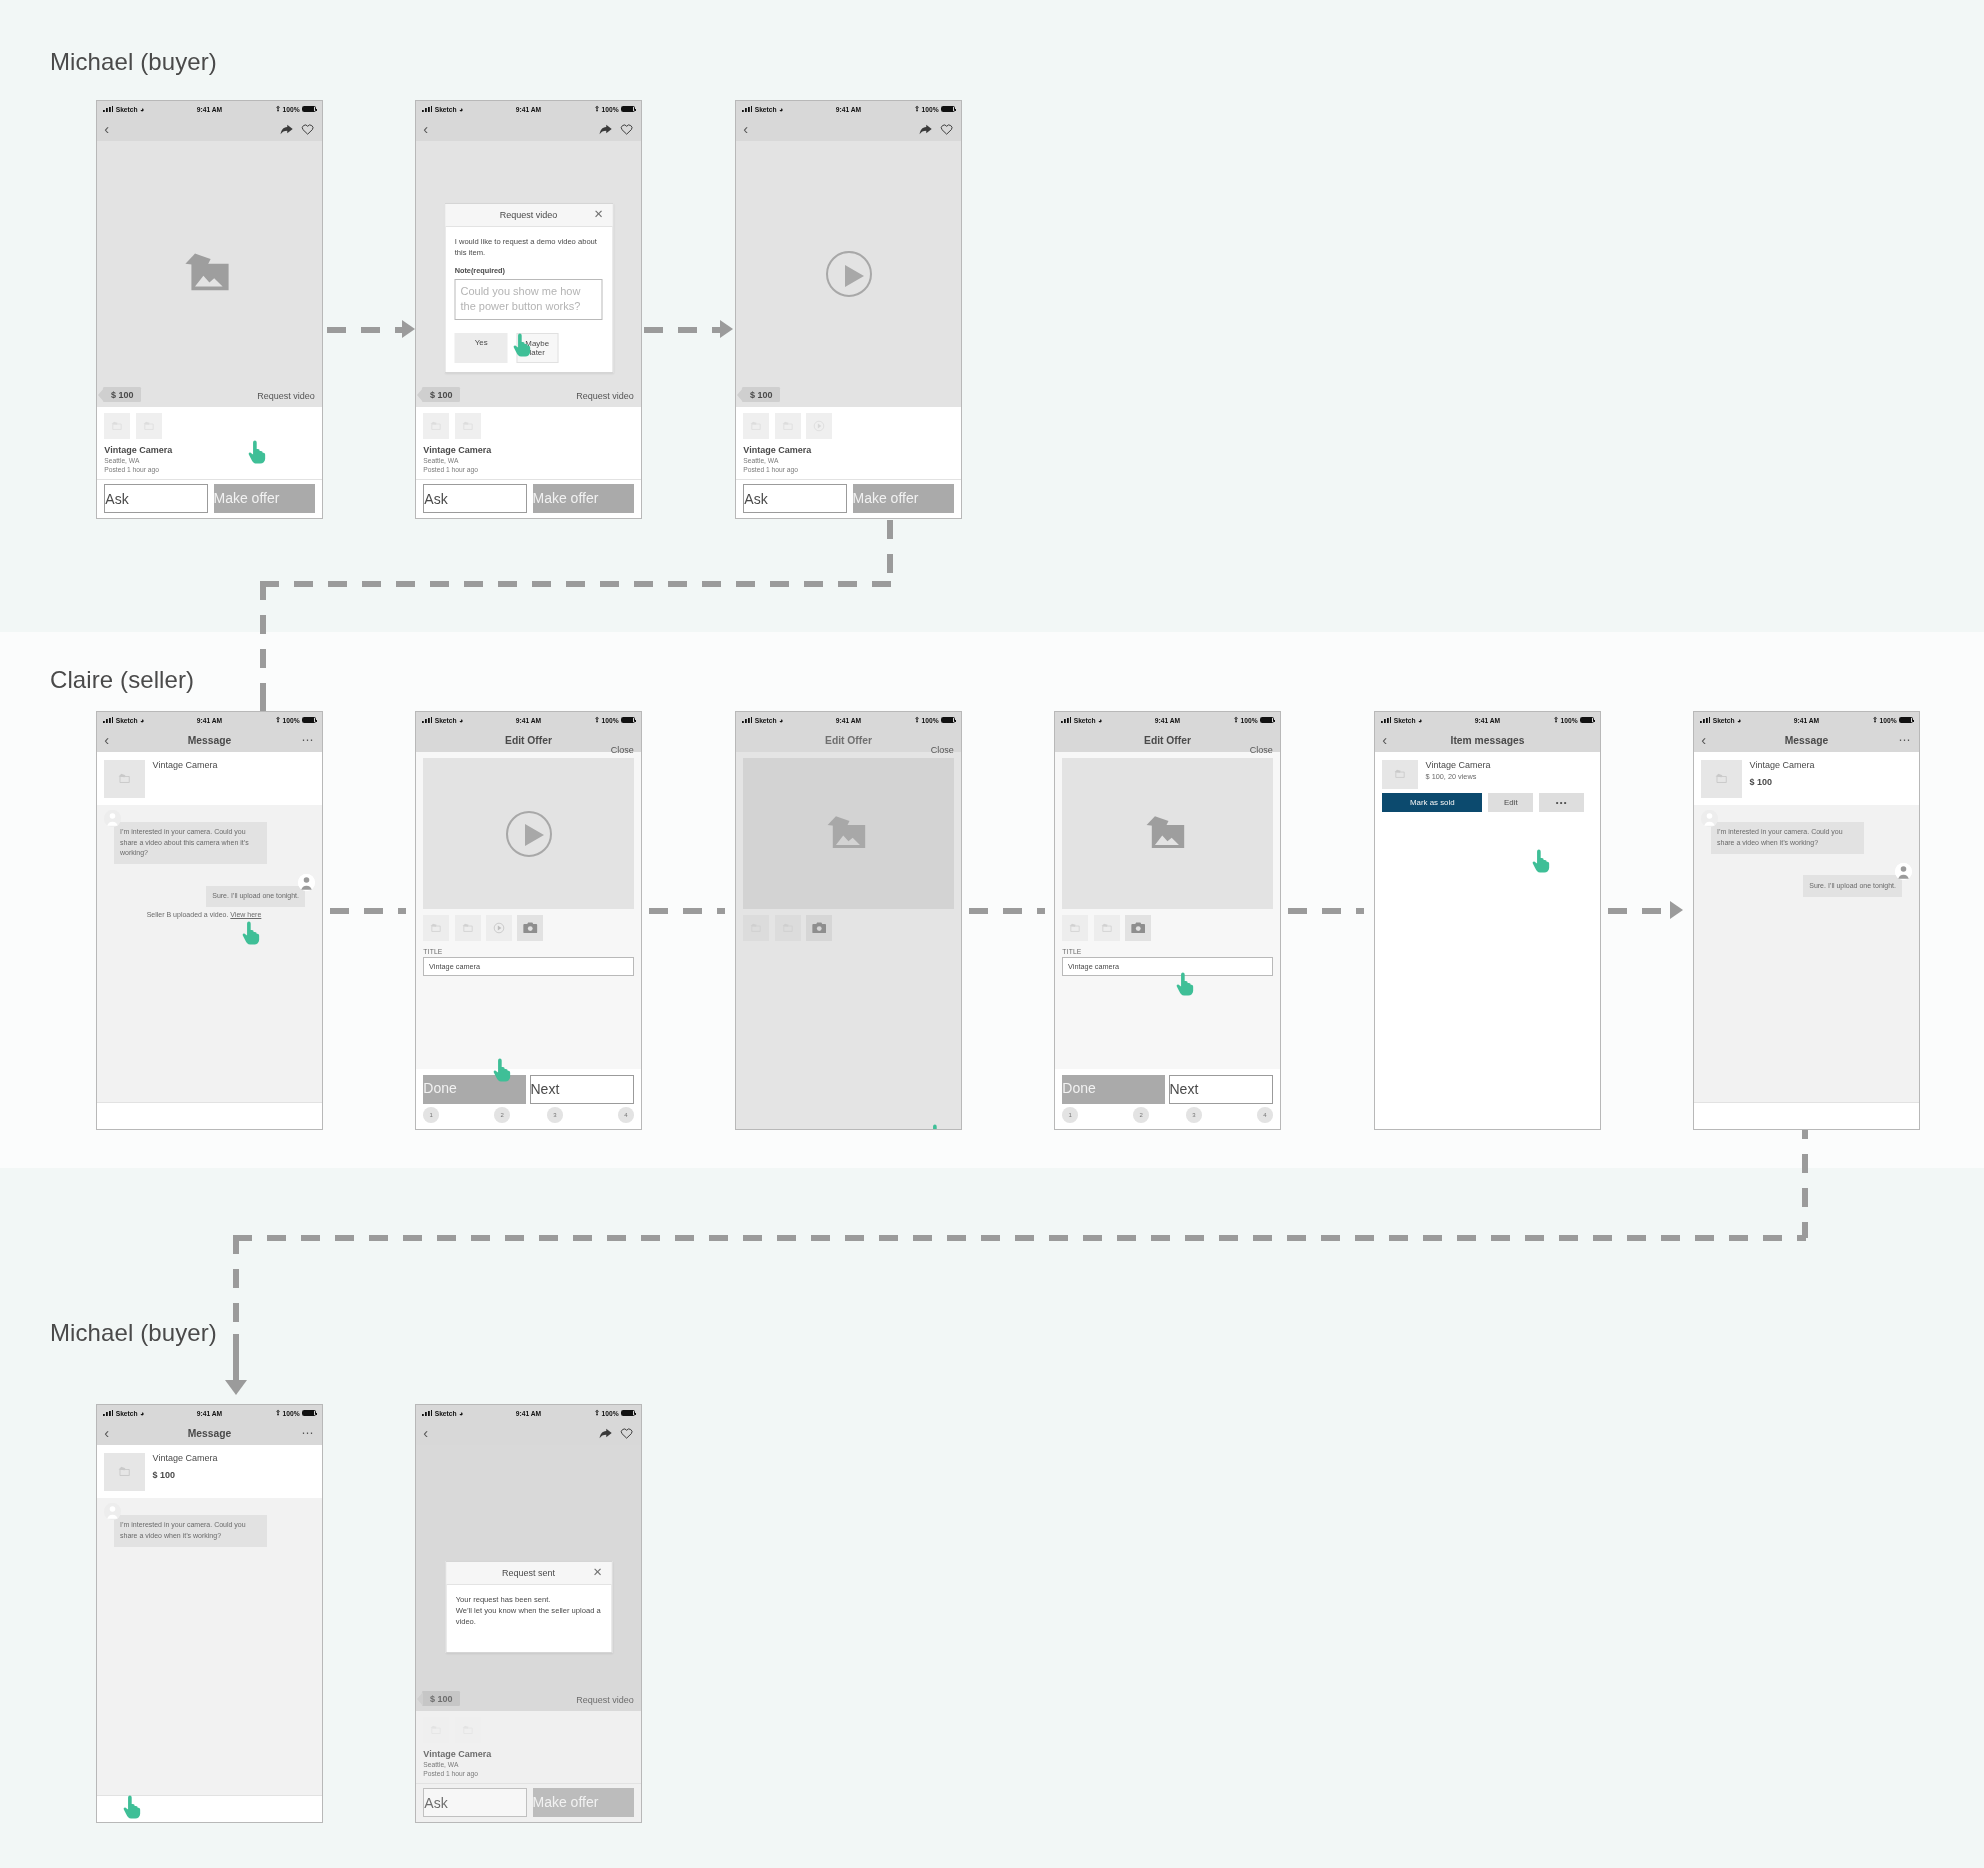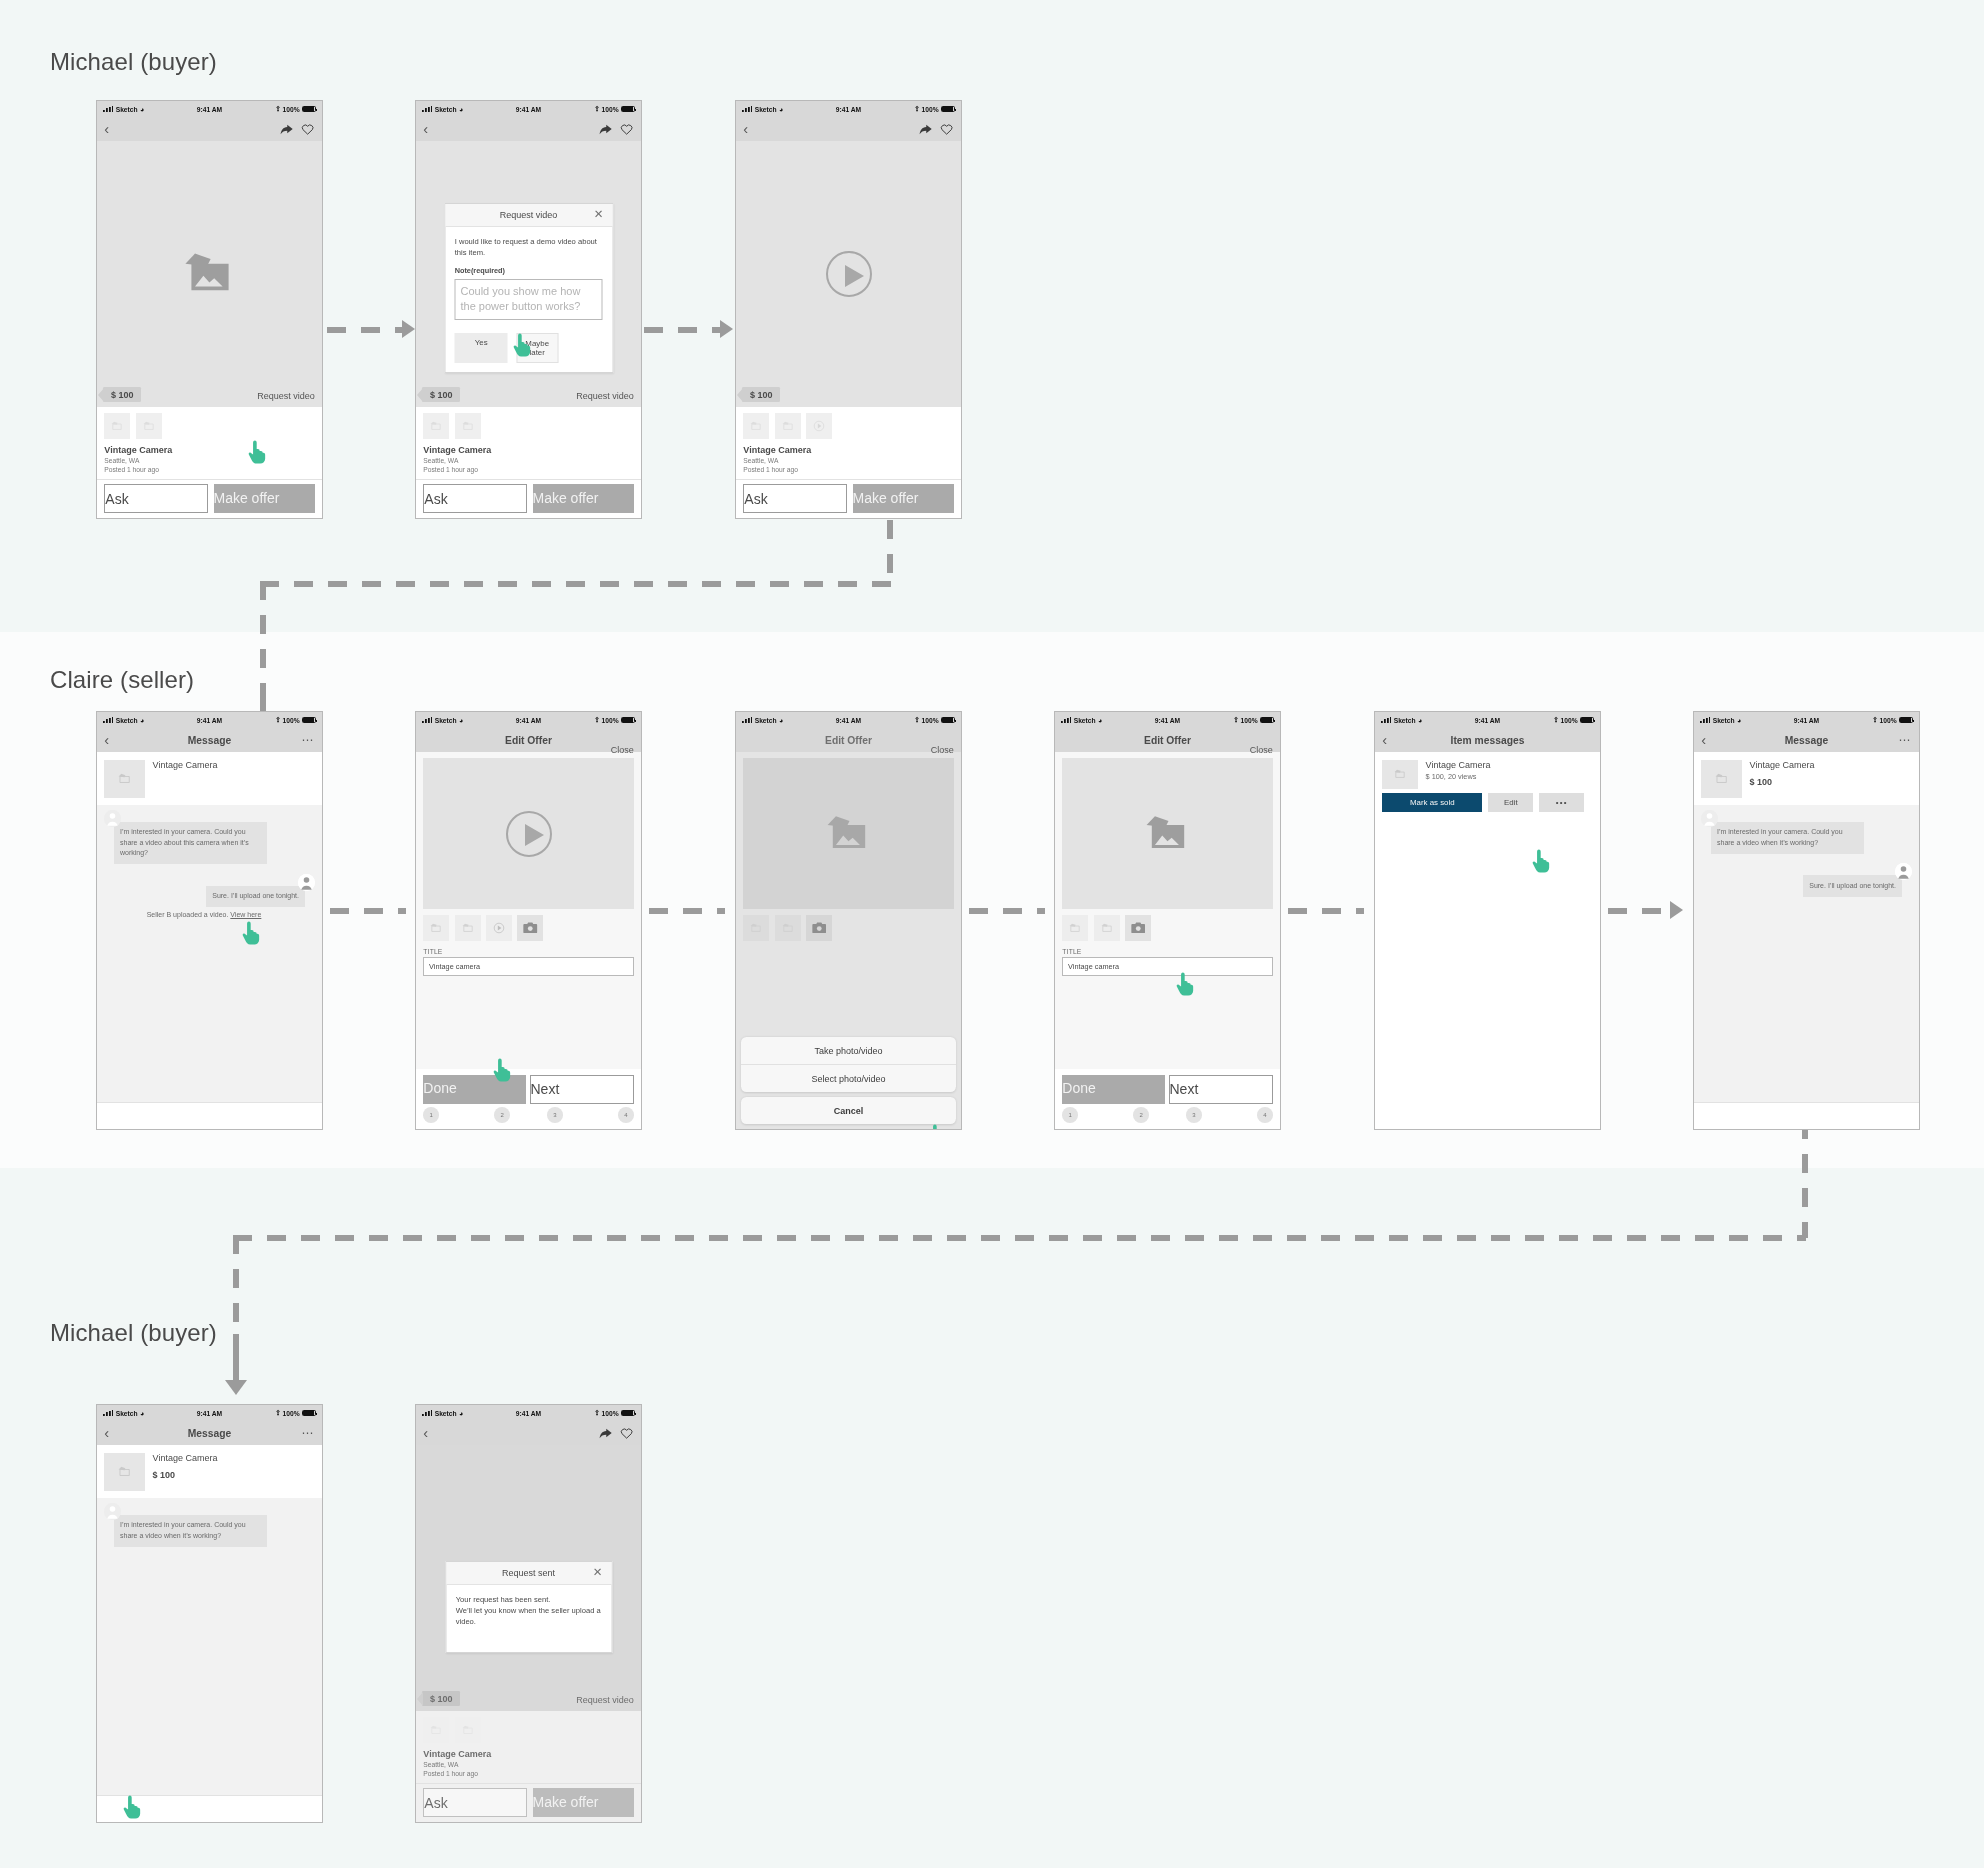--- a/index.html
+++ b/index.html
@@ -663,27 +663,20 @@
           </div>
         <div class="eo-dot-wrap">
             <div class="eo-dot">3</div>
           </div>
         <div class="eo-dot-wrap">
             <div class="eo-dot">4</div>
           </div>
       </div>
     </div>
   </div>
-  <div class="sheet">
-    <div class="sheet-group">
-      <div class="sheet-item">Take photo/video</div>
-      <div class="sheet-item">Select photo/video</div>
-    </div>
-    <div class="sheet-cancel">Cancel</div>
-  </div>
   <svg class="hand" style="left:191px; top:412px;" viewBox="0 0 34 42">
     <path d="M10 13V4a3 3 0 0 1 6 0v11h2a3 3 0 0 1 3 3h2a3 3 0 0 1 3 3h1a3 3 0 0 1 3 3v7a8 8 0 0 1-8 8H15c-4 0-6-3-8-7l-4-8c-1-2 1-4 3-3l4 3z" fill="#3fbf97"></path>
   </svg>
 </div>
 
 <div class="phone" style="left:1054px; top:711px;">
   <div class="col">
     <div class="statusbar">
       <span class="sb-left">
           <span class="bars"></span>

